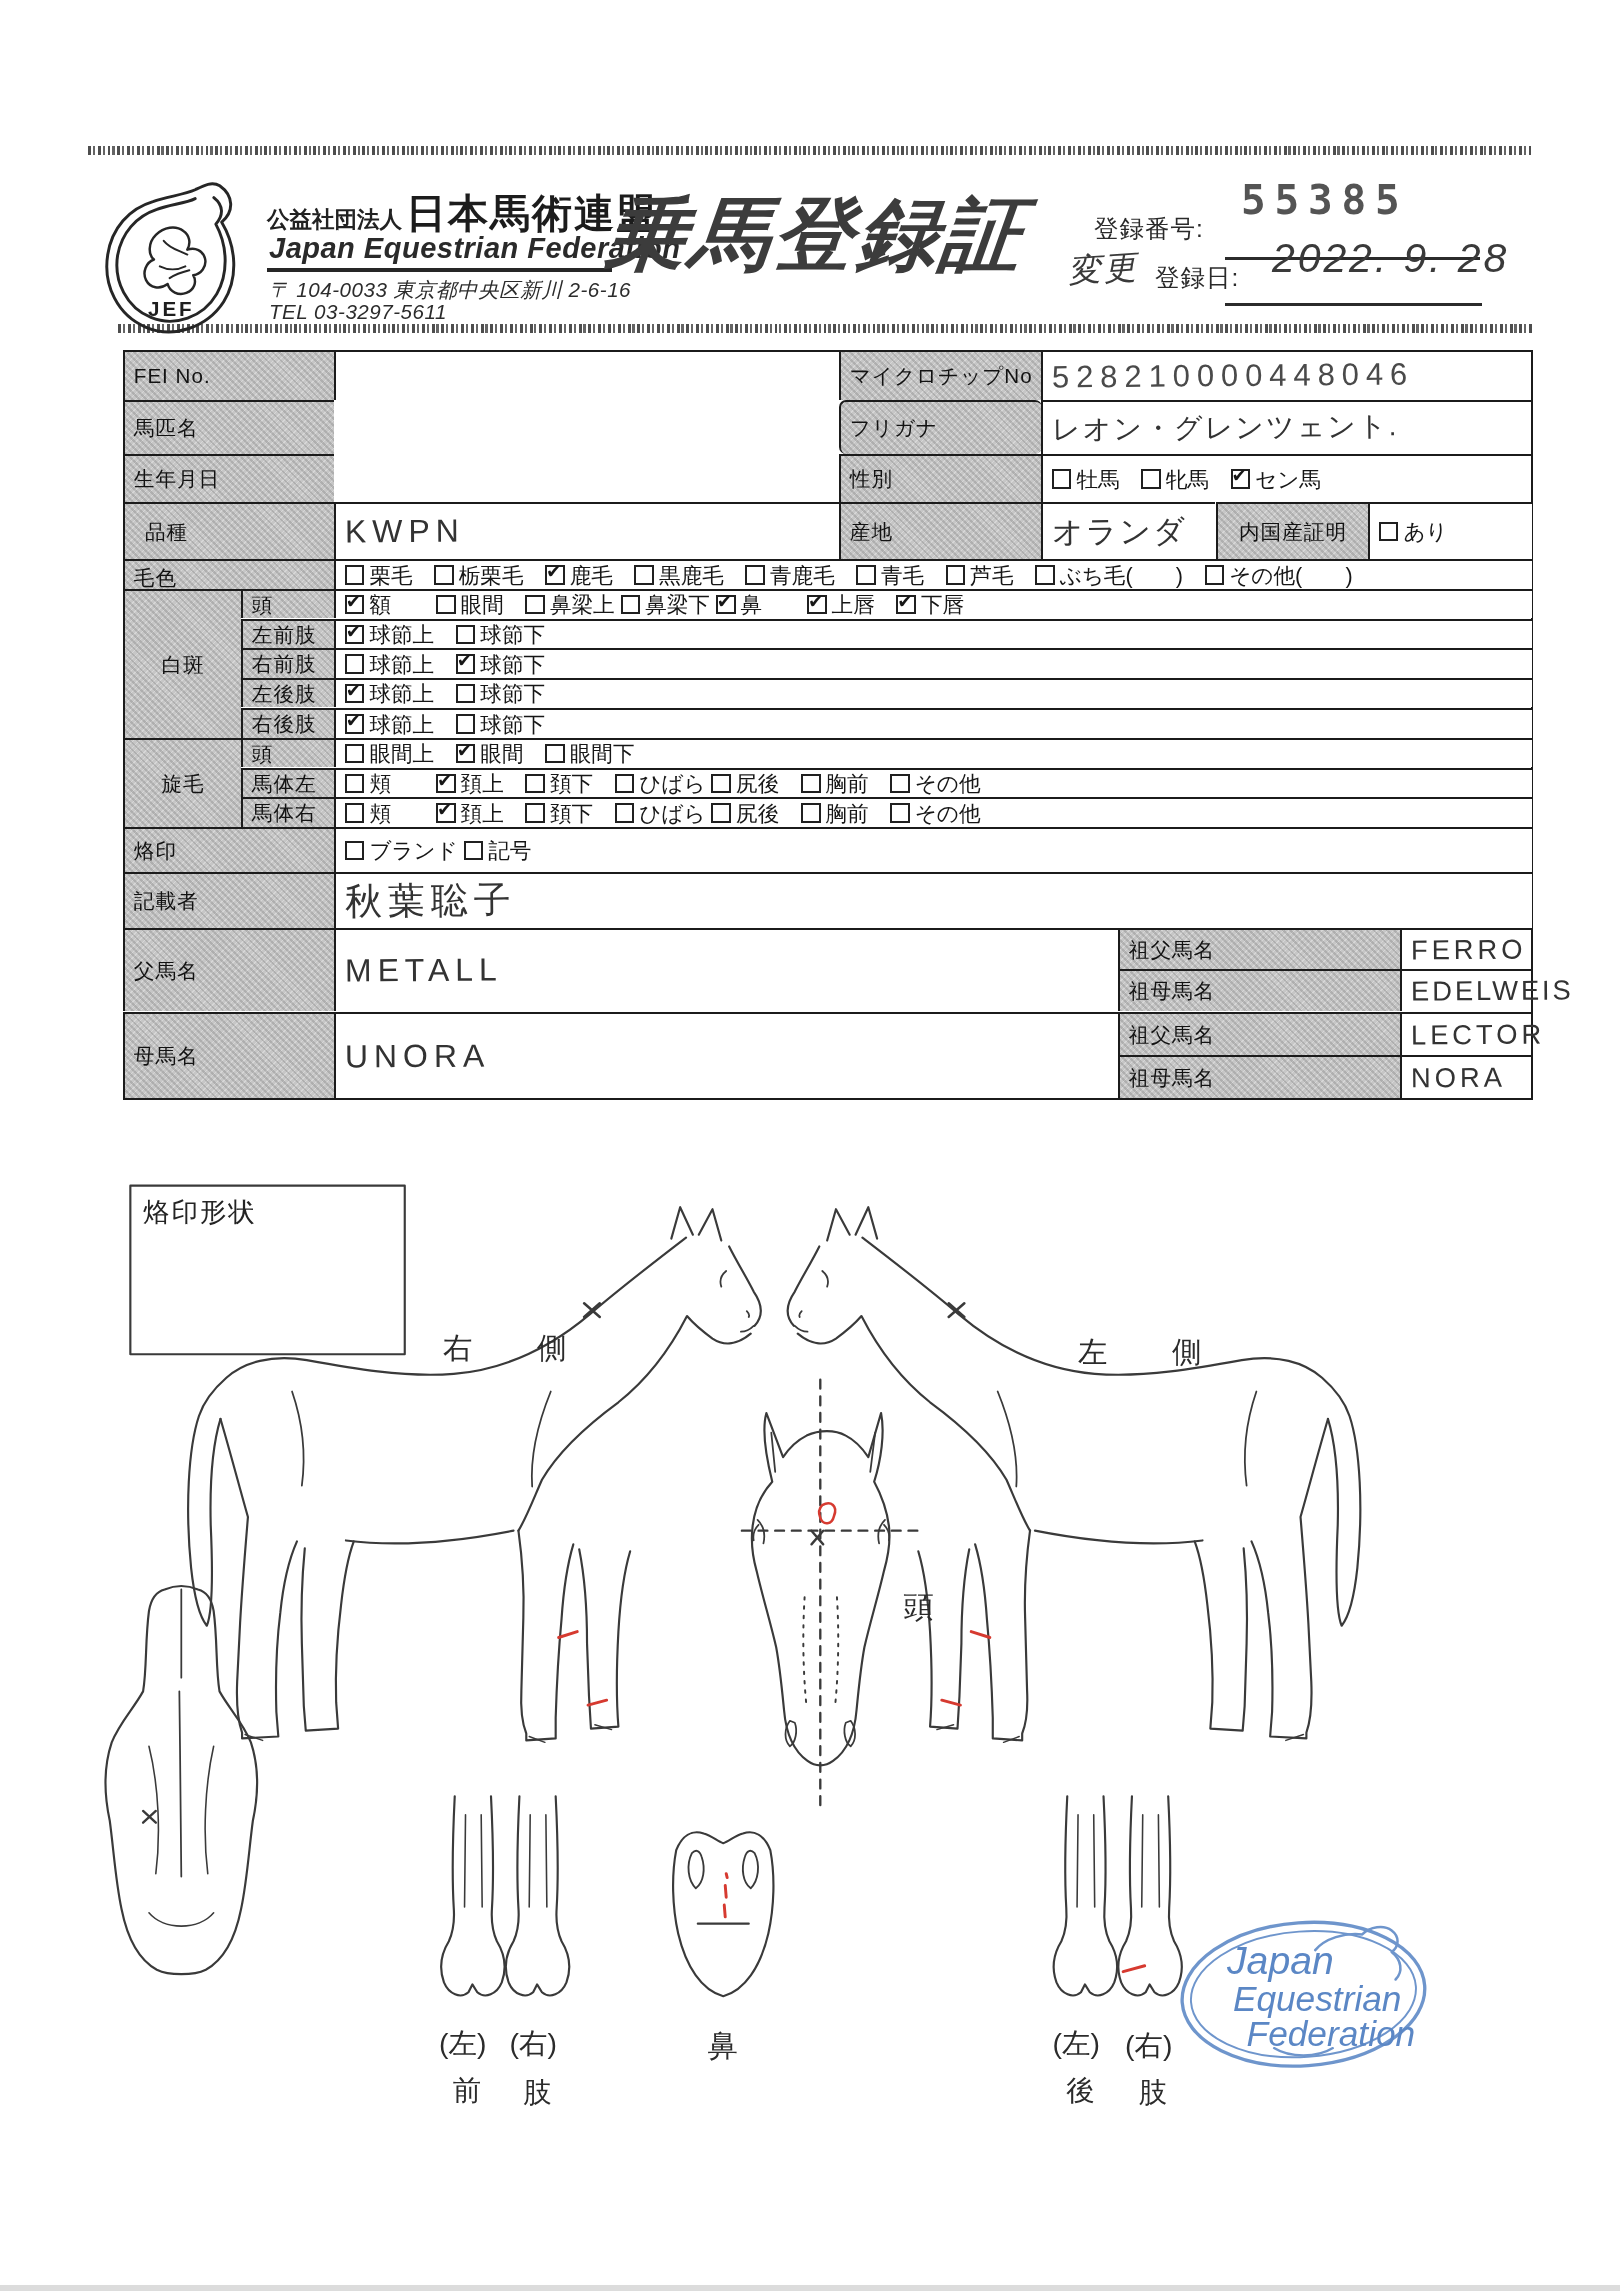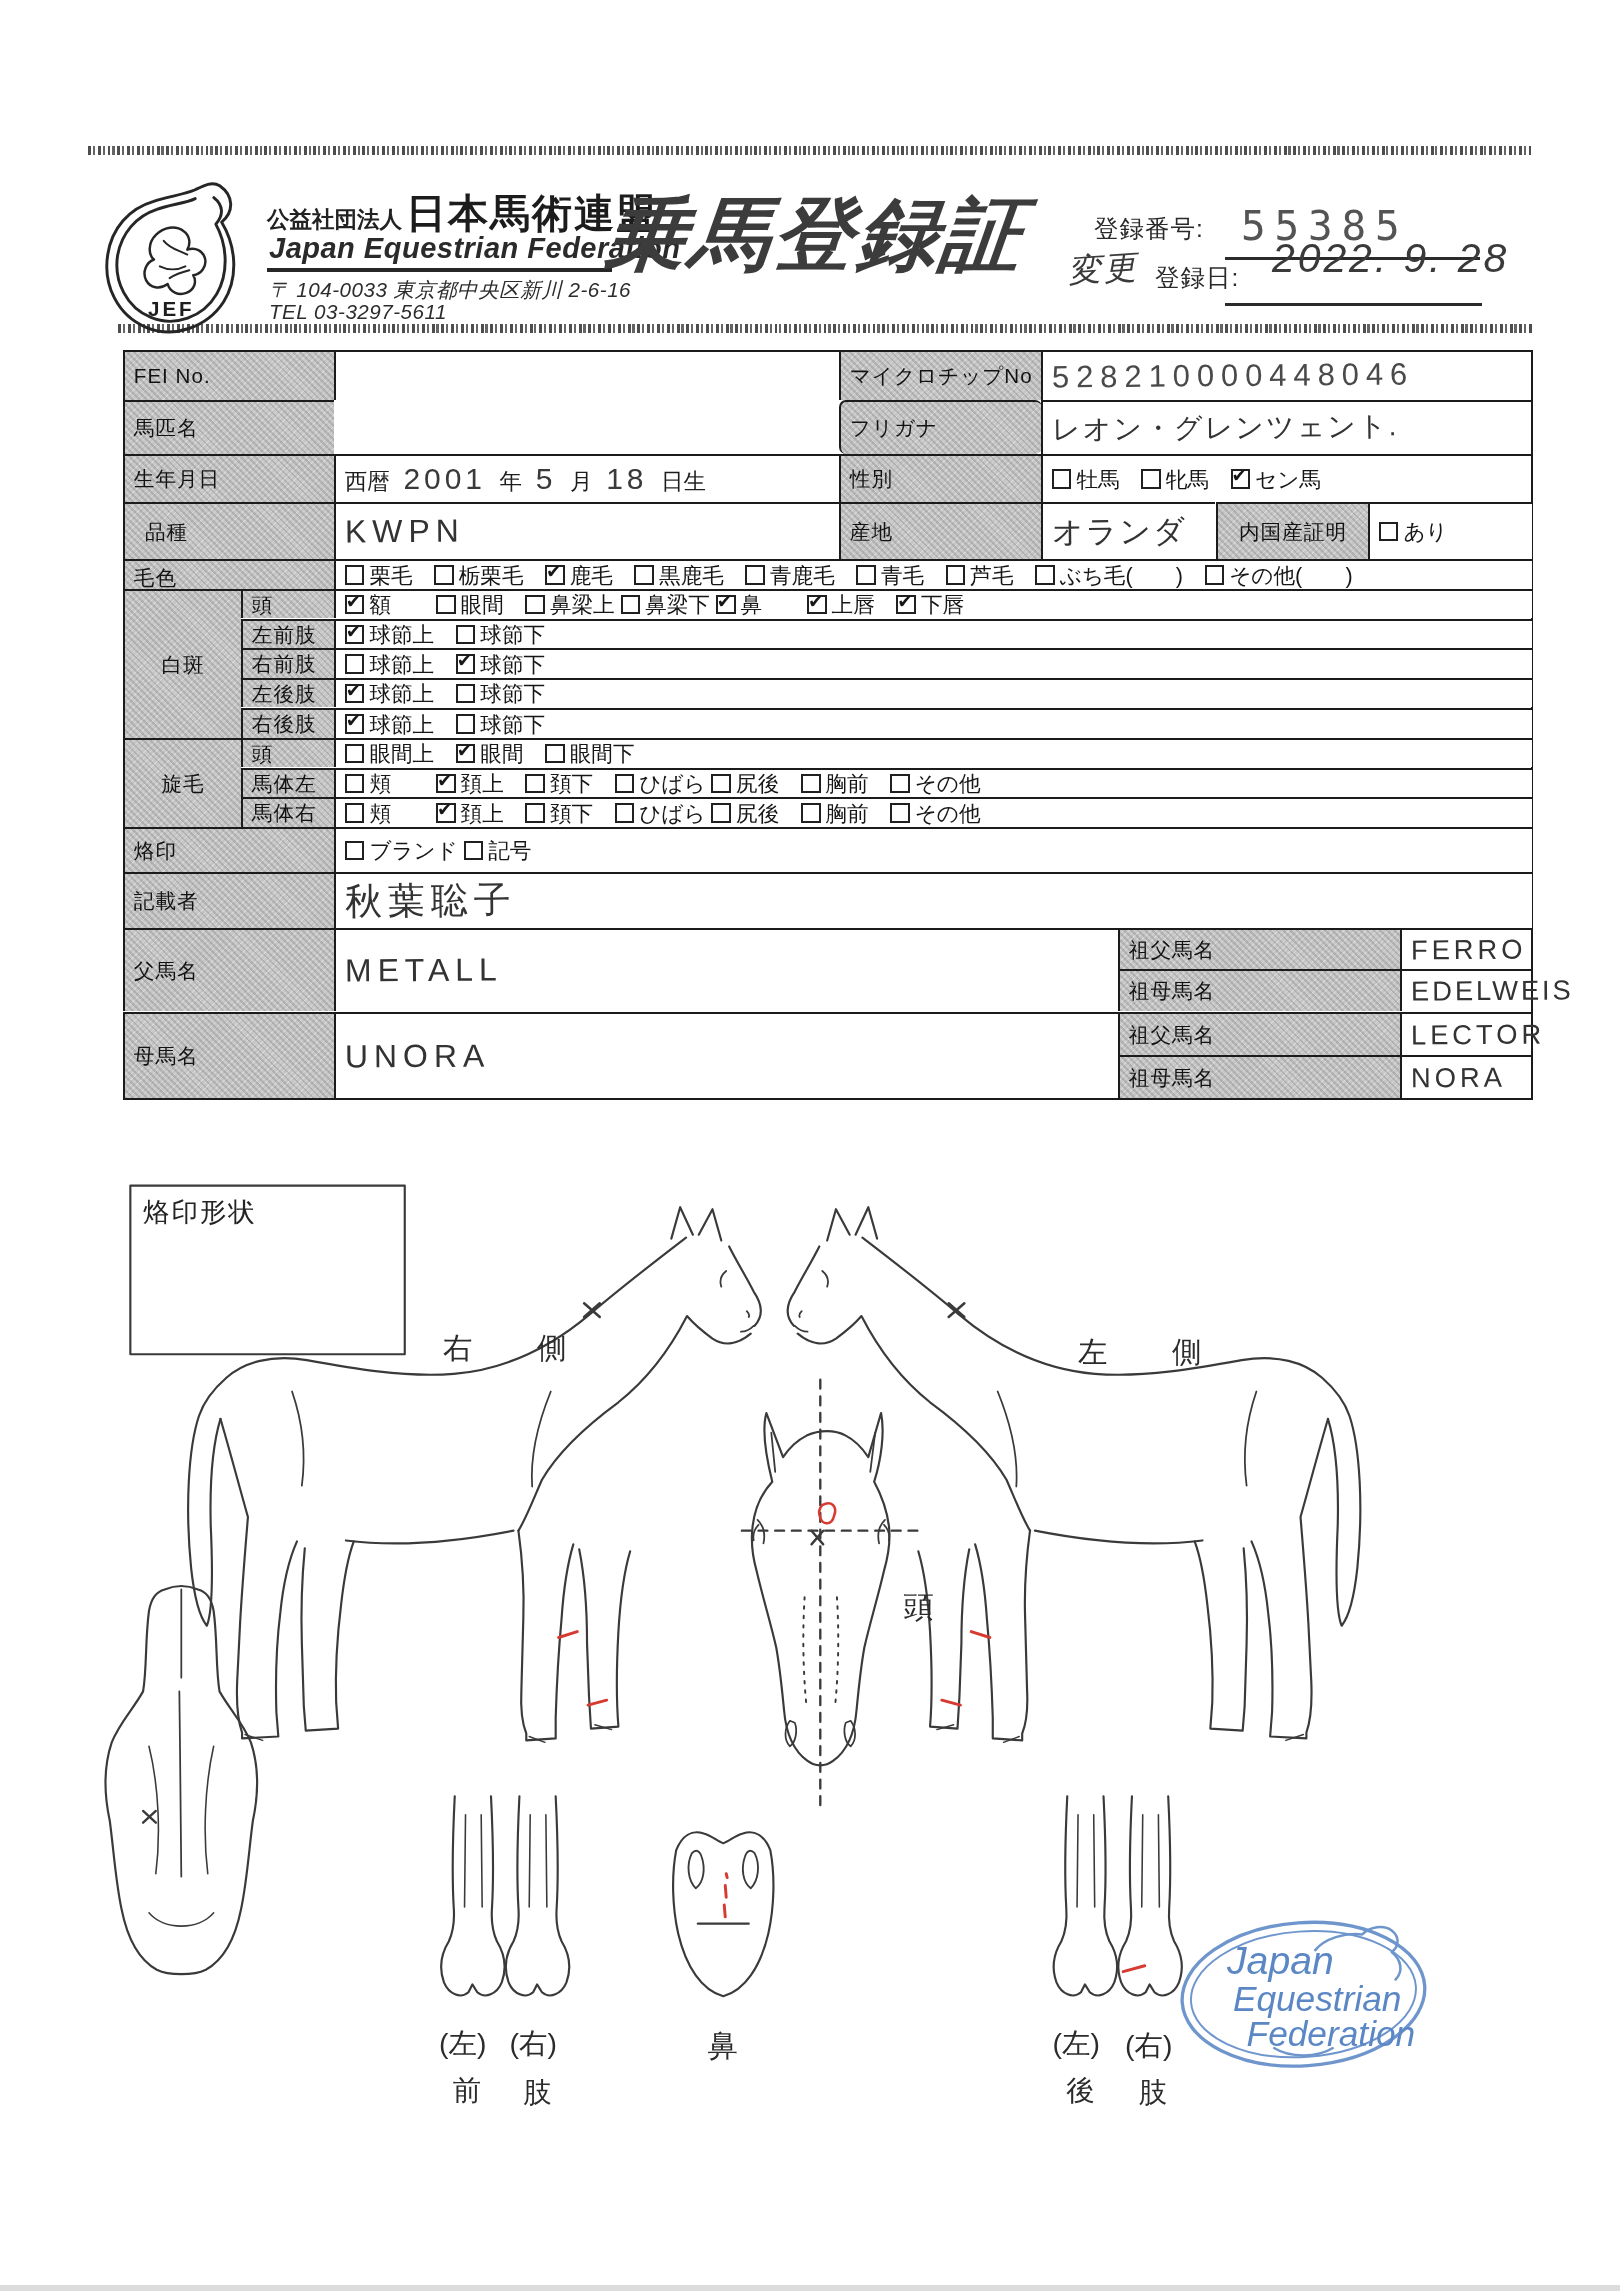--- a/index.html
+++ b/index.html
@@ -76,21 +76,21 @@
     <span class="org-big">日本馬術連盟</span>
   </div>
   <div class="abs org-en" style="left:269px;top:232px;">Japan Equestrian Federation</div>
   <div class="hr-rule" style="left:267px;top:268px;width:345px;height:3.9px;"></div>
   <div class="abs addr" style="left:269px;top:276px;">〒 104-0033  東京都中央区新川 2-6-16</div>
   <div class="abs addr" style="left:269px;top:300px;">TEL  03-3297-5611</div>
 
   <div class="abs doc-title" style="left:606px;top:182px;">乗馬登録証</div>
 
   <div class="abs reg-label" style="left:1094px;top:212px;">登録番号:</div>
-  <div class="abs reg-num" style="left:1241px;top:202px;">55385</div>
+  <div class="abs reg-num" style="left:1241px;top:176px;font-weight:bold;">55385</div>
   <div class="underline" style="left:1225px;top:257px;width:255px;"></div>
   <div class="abs hand hand-jp" style="left:1068px;top:247px;font-style:italic;transform:rotate(-4deg);font-size:33px;">変更</div>
   <div class="abs reg-label" style="left:1155px;top:261px;">登録日:</div>
   <div class="abs hand hand-date" style="left:1272px;top:235px;">2022. 9. 28</div>
   <div class="underline" style="left:1225px;top:303px;width:257px;"></div>
 
   <div class="form">
 
     <div class="cell g" style="left:0;top:0;width:211px;height:50px;">FEI No.</div>
     <div class="cell" style="left:211px;top:0;width:505px;height:50px;"></div>
@@ -99,31 +99,20 @@
       <span class="hw hw-num">528210000448046</span>
     </div>
 
     <div class="cell g" style="left:0;top:50px;width:211px;height:54px;">馬匹名</div>
     <div class="cell g" style="left:716px;top:50px;width:203px;height:54px;border-radius:7px;">フリガナ</div>
     <div class="cell" style="left:918px;top:50px;width:490px;height:54px;">
       <span class="hw hand-jp hand" style="font-size:28px;">レオン・グレンツェント.</span>
     </div>
 
     <div class="cell g" style="left:0;top:104px;width:211px;height:48px;">生年月日</div>
-    <div class="cell" style="left:211px;top:104px;width:505px;height:48px;">
-      <span class="birth">
-        <span>西暦</span>
-        <span class="n">2001</span>
-        <span>年</span>
-        <span class="n">5</span>
-        <span>月</span>
-        <span class="n">18</span>
-        <span>日生</span>
-      </span>
-    </div>
     <div class="cell g" style="left:716px;top:104px;width:203px;height:48px;">性別</div>
     <div class="cell" style="left:918px;top:104px;width:490px;height:48px;">
       <span class="ci">
           <i class="cb" data-checked="false"></i>
           <b class="cl">牡馬</b>
         </span>
       <span class="ci">
           <i class="cb" data-checked="false"></i>
           <b class="cl">牝馬</b>
         </span>

